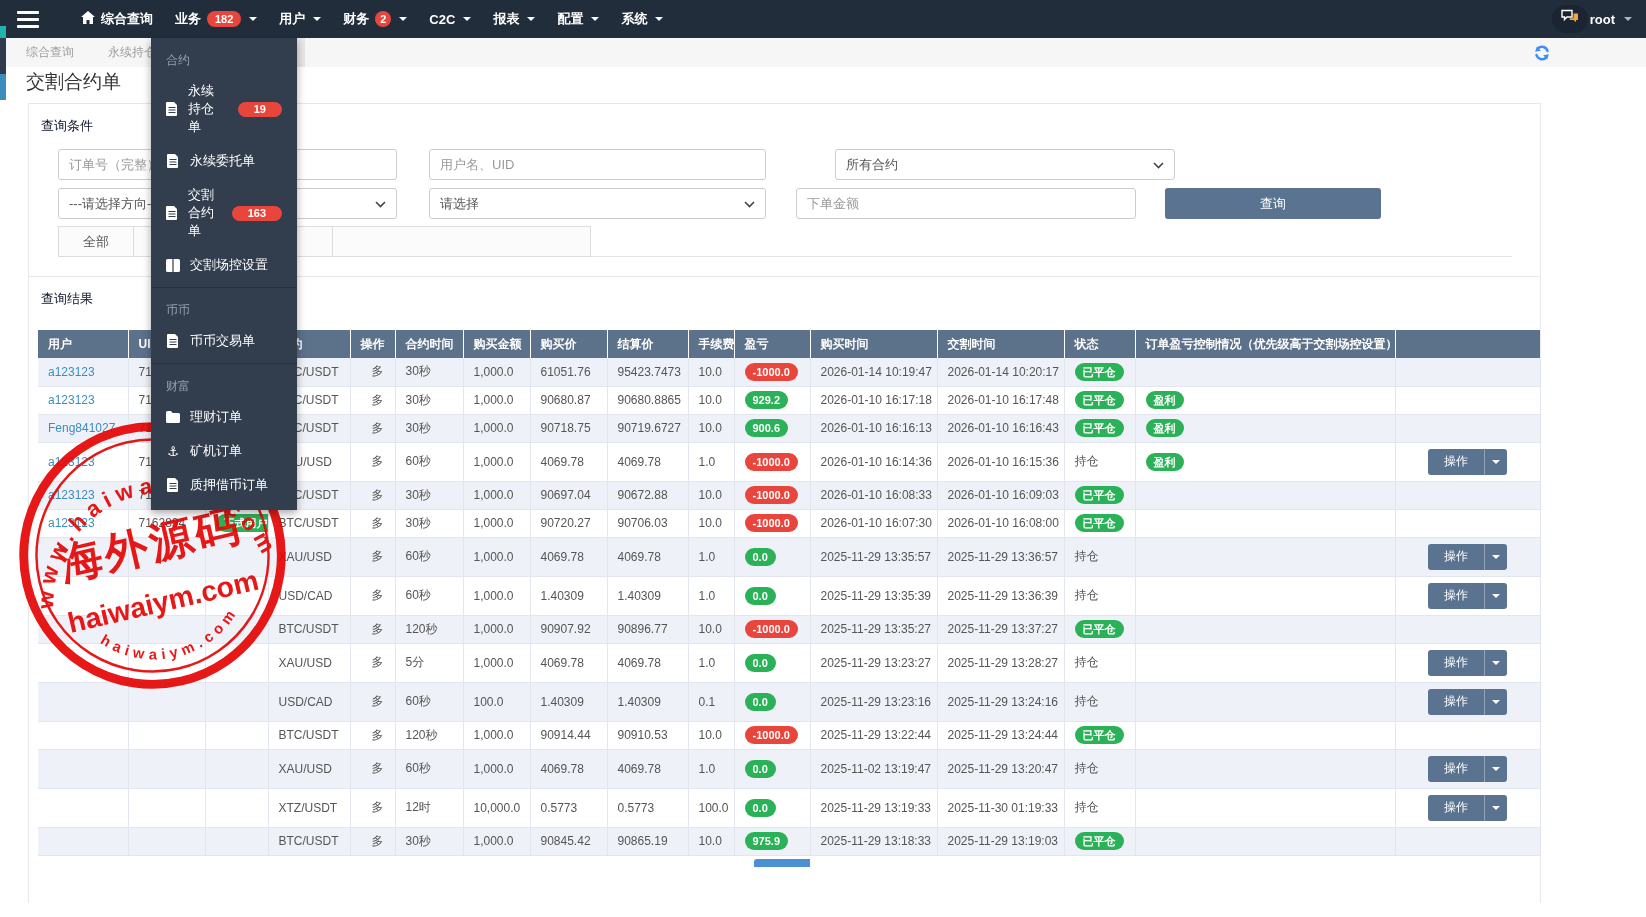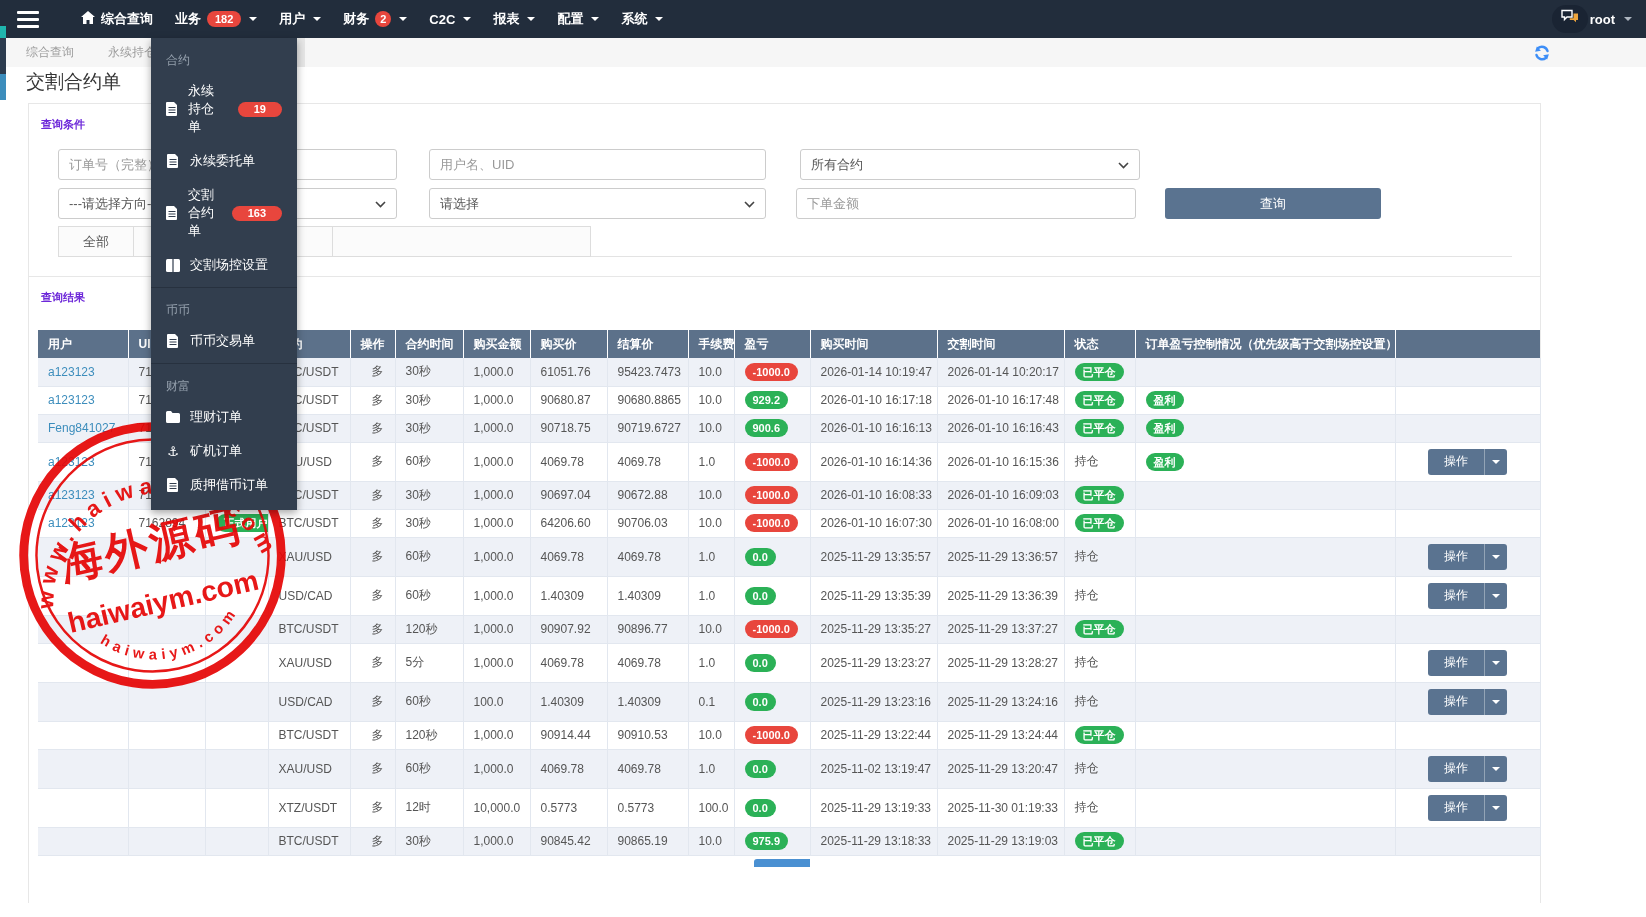--- a/index.html
+++ b/index.html
@@ -25,21 +25,21 @@
   
   .tabsbar{position:absolute;left:0;top:38px;width:1646px;height:29px;background:#f6f6f6;z-index:5;}
   .bc-tab{position:absolute;top:0;height:29px;display:flex;align-items:center;font-size:12px;color:#9b9b9b;cursor:pointer;}
   .bc-tab.active{background:#e6e6e6;color:#666;justify-content:center;}
   .refresh-btn{position:absolute;right:95px;top:6px;width:18px;height:18px;cursor:pointer;}
   .page-title{position:absolute;left:26px;top:69px;font-size:19px;color:#333;font-weight:normal;margin:0;z-index:5;}
   
   .card{position:absolute;background:#fff;border:1px solid #e7e7e7;}
   #query-card{left:28px;top:103px;width:1511px;height:175px;}
   #results-card{left:28px;top:276px;width:1511px;height:626px;border-bottom:none;}
-  .section-title{position:absolute;left:12px;top:13px;font-size:11px;font-weight:bold;color:#6d28d9;}
+  .section-title{position:absolute;left:12px;top:13px;font-size:13px;font-weight:normal;color:#0f172a;}
   
   .q-input{position:absolute;height:31px;border:1px solid #ccc;border-radius:3px;padding:0 10px;font-size:13px;color:#555;box-sizing:border-box;background:#fff;font-family:inherit;}
   .q-input::placeholder{color:#999;}
   .q-select{position:absolute;height:31px;border:1px solid #ccc;border-radius:3px;background:#fff;display:flex;align-items:center;padding:0 10px;font-size:13px;color:#555;box-sizing:border-box;cursor:pointer;}
   .q-select .sel-caret{margin-left:auto;}
   .search-btn{position:absolute;left:1136px;top:84px;width:216px;height:31px;background:var(--btn);color:#fff;border:none;border-radius:3px;font-size:13px;cursor:pointer;font-family:inherit;}
   .filter-line{position:absolute;left:29px;top:152px;width:1454px;border-bottom:1px solid #e3e3e3;}
   .filter-tabs{position:absolute;left:29px;top:122px;height:31px;display:flex;}
   .seg{height:31px;box-sizing:border-box;border:1px solid #ddd;border-left:none;display:flex;align-items:center;justify-content:center;font-size:13px;color:#555;background:#fbfbfb;cursor:pointer;}
   .seg:first-child{border-left:1px solid #ddd;}
@@ -166,21 +166,21 @@
       </svg>
     </span>
   </div>
 
   <h1 class="page-title">交割合约单</h1>
 
   <div class="card" id="query-card">
     <div class="section-title">查询条件</div>
     <input class="q-input" style="left: 29px; top: 45px; width: 339px;" placeholder="订单号（完整）">
     <input class="q-input" style="left: 400px; top: 45px; width: 337px;" placeholder="用户名、UID">
-    <div class="q-select" style="left:771px;top:45px;width:340px;">
+    <div class="q-select" style="left:806px;top:45px;width:340px;">
       <span>所有合约</span>
       <span class="sel-caret"><svg width="11" height="7" viewBox="0 0 11 7">
             <polyline points="1,1 5.5,5.5 10,1" fill="none" stroke="#444" stroke-width="1.6"></polyline>
           </svg></span>
     </div>
     <div class="q-select" style="left:29px;top:84px;width:339px;">
       <span>---请选择方向---</span>
       <span class="sel-caret"><svg width="11" height="7" viewBox="0 0 11 7">
             <polyline points="1,1 5.5,5.5 10,1" fill="none" stroke="#444" stroke-width="1.6"></polyline>
           </svg></span>
@@ -346,21 +346,21 @@
               <td></td>
             </tr>
             <tr class="">
               <td><a class="user-link">a123123</a></td>
               <td>7162894</td>
               <td><span class="badge badge-green">正式用户</span></td>
               <td>BTC/USDT</td>
               <td class="center">多</td>
               <td>30秒</td>
               <td>1,000.0</td>
-              <td>64206.60</td>
+              <td>90720.27</td>
               <td>90706.03</td>
               <td>10.0</td>
               <td><span class="badge badge-red">-1000.0</span></td>
               <td>2026-01-10 16:07:30</td>
               <td>2026-01-10 16:08:00</td>
               <td><span class="badge badge-green">已平仓</span></td>
               <td></td>
               <td></td>
             </tr>
             <tr class="shaded tall">

